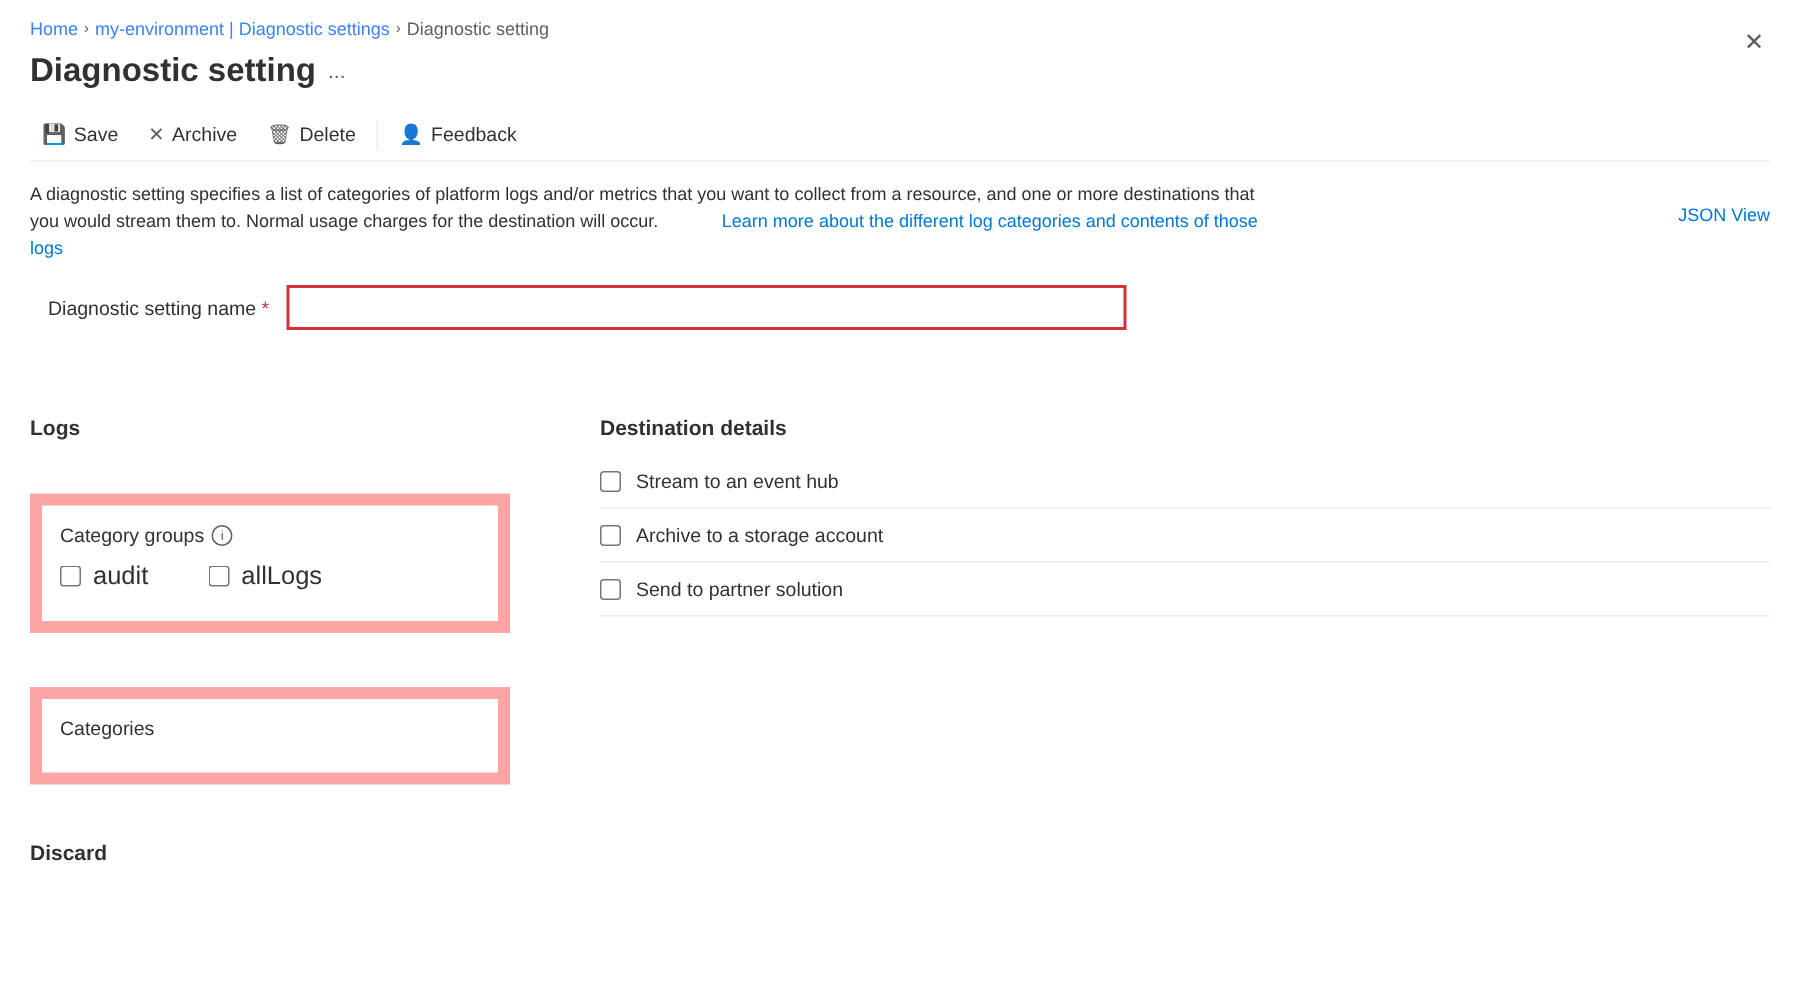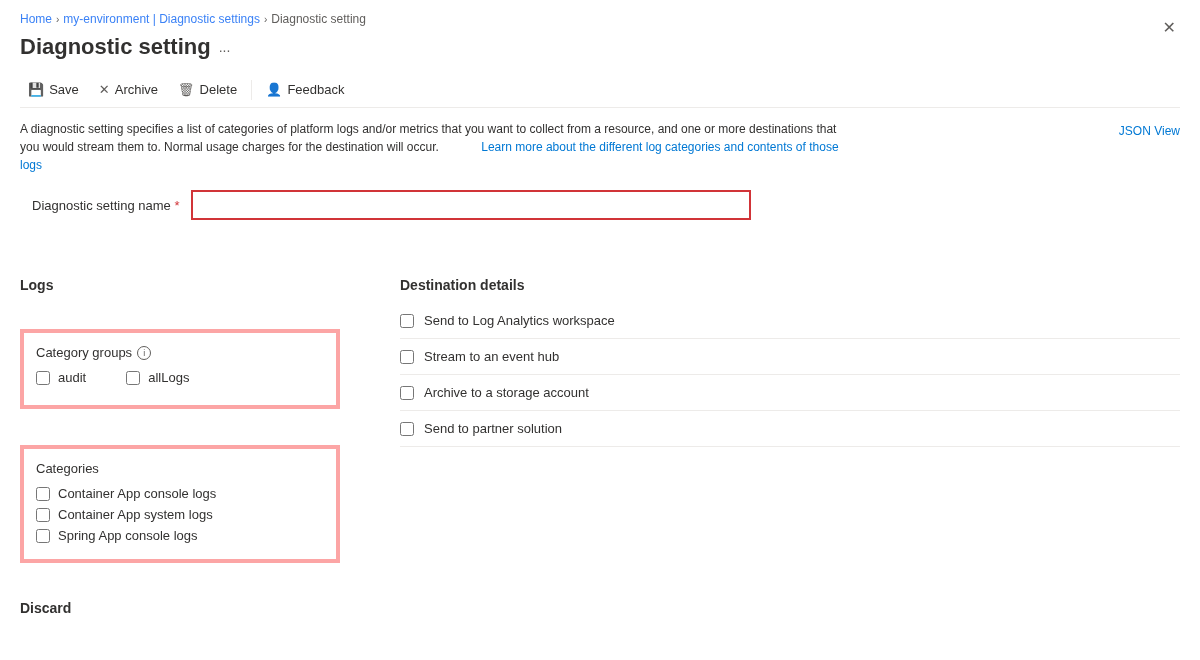--- a/index.html
+++ b/index.html
@@ -109,21 +109,21 @@
       text-decoration: none;
       margin-left: 39px;
     }
     .json-view-link {
       position: absolute;
       right: 20px;
       color: #0078d4;
       font-size: 12px;
       text-decoration: none;
       cursor: pointer;
-      top: 124px;
+      top: 136px;
     }
     
     .setting-name-row {
       display: flex;
       align-items: center;
       margin-bottom: 20px;
       gap: 12px;
     }
     .setting-name-label {
       font-size: 13px;
@@ -157,21 +157,21 @@
     
     .section-header {
       font-size: 14px;
       font-weight: 600;
       margin-bottom: 10px;
       color: #323130;
       margin-top: 37px;
     }
     
     .bordered-box {
-      border: 4px solid #fca5a5;
+      border: 8px solid #fca5a5;
       padding: 12px;
       margin-bottom: 12px;
       margin-top: 36px;
     }
     .box-title {
       font-size: 13px;
       font-weight: 500;
       margin-bottom: 10px;
       display: flex;
       align-items: center;
@@ -196,21 +196,21 @@
       gap: 8px;
       margin-bottom: 8px;
     }
     .checkbox-row input[type="checkbox"] {
       width: 14px;
       height: 14px;
       cursor: pointer;
       accent-color: #0078d4;
     }
     .checkbox-label {
-      font-size: 13px;
+      font-size: 17px;
       color: #323130;
       cursor: pointer;
     }
     .category-groups-checkboxes {
       display: flex;
       gap: 40px;
     }
     
     .categories-list {
       display: flex;
@@ -319,48 +319,30 @@
           </div>
           <div class="checkbox-row">
             <input type="checkbox" id="allLogs" style="">
             <label class="checkbox-label" for="allLogs">allLogs</label>
           </div>
         </div>
       </div>
 
       <div class="bordered-box">
         <div class="box-title">Categories</div>
-        <div class="categories-list">
-          <div class="checkbox-row">
-            <input type="checkbox" id="container_app_console" style="">
-            <label class="checkbox-label" for="container_app_console">Container App console logs</label>
-          </div>
-          <div class="checkbox-row">
-            <input type="checkbox" id="container_app_system" style="">
-            <label class="checkbox-label" for="container_app_system">Container App system logs</label>
-          </div>
-          <div class="checkbox-row">
-            <input type="checkbox" id="spring_app_console" style="">
-            <label class="checkbox-label" for="spring_app_console">Spring App console logs</label>
-          </div>
-        </div>
       </div>
 
       <div class="metrics-section">
         <div class="section-header">Discard</div>
       </div>
     </div>
 
     <div class="right-panel">
       <div class="section-header">Destination details</div>
 
-      <div class="destination-item">
-        <input type="checkbox" id="log_analytics" style="">
-        <label class="destination-label" for="log_analytics">Send to Log Analytics workspace</label>
-      </div>
       <div class="destination-item">
         <input type="checkbox" id="event_hub" style="">
         <label class="destination-label" for="event_hub">Stream to an event hub</label>
       </div>
       <div class="destination-item">
         <input type="checkbox" id="storage_account" style="">
         <label class="destination-label" for="storage_account">Archive to a storage account</label>
       </div>
       <div class="destination-item">
         <input type="checkbox" id="partner_solution" style="">

